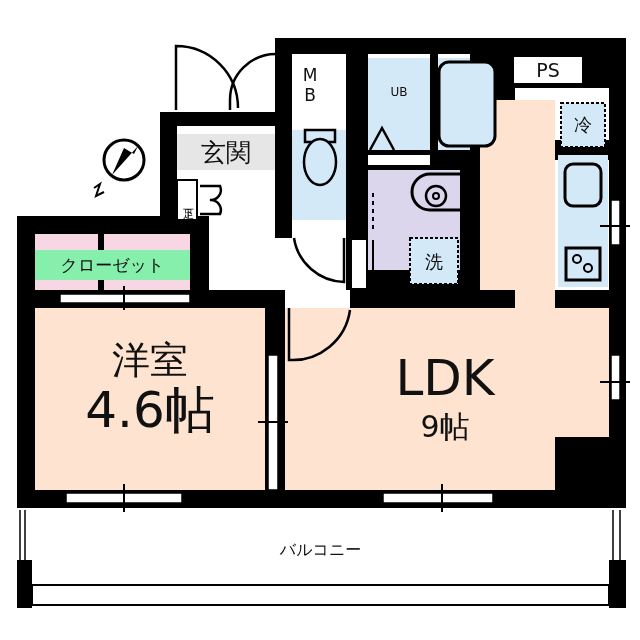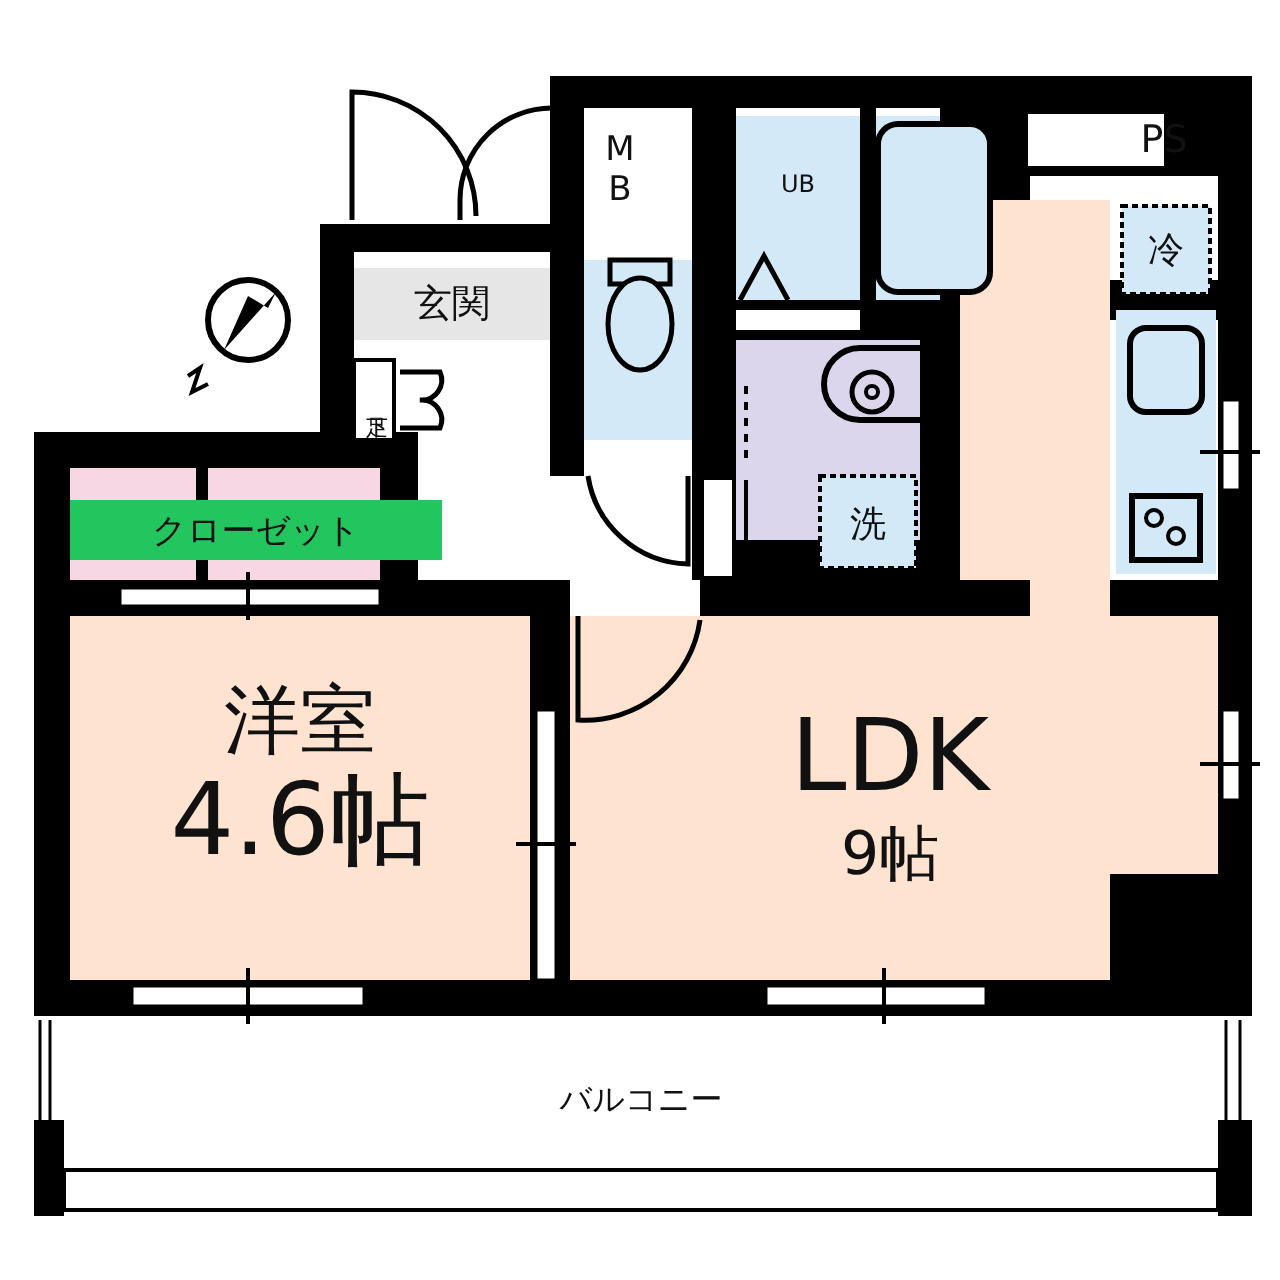--- a/index.html
+++ b/index.html
@@ -149,21 +149,21 @@
     <circle cx="124" cy="160" r="20" fill="#fff" stroke="#000" stroke-width="3"></circle>
     <path d="M138 146 L112 175 L124 148 L134 154 Z" fill="#000"></path>
     <path d="M94 188 L100 184 L96 196 L104 192" fill="none" stroke="#000" stroke-width="2"></path>
   </g>
 </svg>
 
 <div class="lbl" style="left:35px;top:335px;width:230px;height:50px;font-size:38px;text-align:right;">洋室</div>
 <div class="lbl" style="left:35px;top:385px;width:230px;height:50px;font-size:50px;">4.6帖</div>
 <div class="lbl" style="left:360px;top:355px;width:170px;height:45px;font-size:50px;">LDK</div>
 <div class="lbl" style="left:360px;top:405px;width:170px;height:45px;font-size:30px;">9帖</div>
-<div class="lbl" style="left:35px;top:250px;width:186px;height:30px;font-size:17px;background:#22c55e;">クローゼット</div>
-<div class="lbl" style="left:177px;top:134px;width:98px;height:36px;font-size:19px;">玄関</div>
+<div class="lbl" style="left:35px;top:250px;width:155px;height:30px;font-size:17px;background:#86efac;">クローゼット</div>
+<div class="lbl" style="left:177px;top:134px;width:98px;height:36px;font-size:25px;">玄関</div>
 <div class="lbl" style="left:178px;top:182px;width:18px;height:36px;font-size:11px;writing-mode:vertical-rl;">下足</div>
 <div class="lbl" style="left:298px;top:62px;width:24px;height:46px;font-size:17px;writing-mode:vertical-rl;text-orientation:upright;">MB</div>
 <div class="lbl" style="left:375px;top:77px;width:48px;height:30px;font-size:12px;">UB</div>
-<div class="lbl" style="left:514px;top:57px;width:68px;height:26px;font-size:19px;padding-left:34px;">PS</div>
+<div class="lbl" style="left:514px;top:57px;width:68px;height:26px;font-size:19px;">PS</div>
 <div class="lbl" style="left:561px;top:103px;width:44px;height:44px;font-size:18px;">冷</div>
 <div class="lbl" style="left:410px;top:240px;width:48px;height:44px;font-size:18px;">洗</div>
 <div class="lbl" style="left:32px;top:530px;width:577px;height:40px;font-size:16px;">バルコニー</div>
 
 </body></html>

